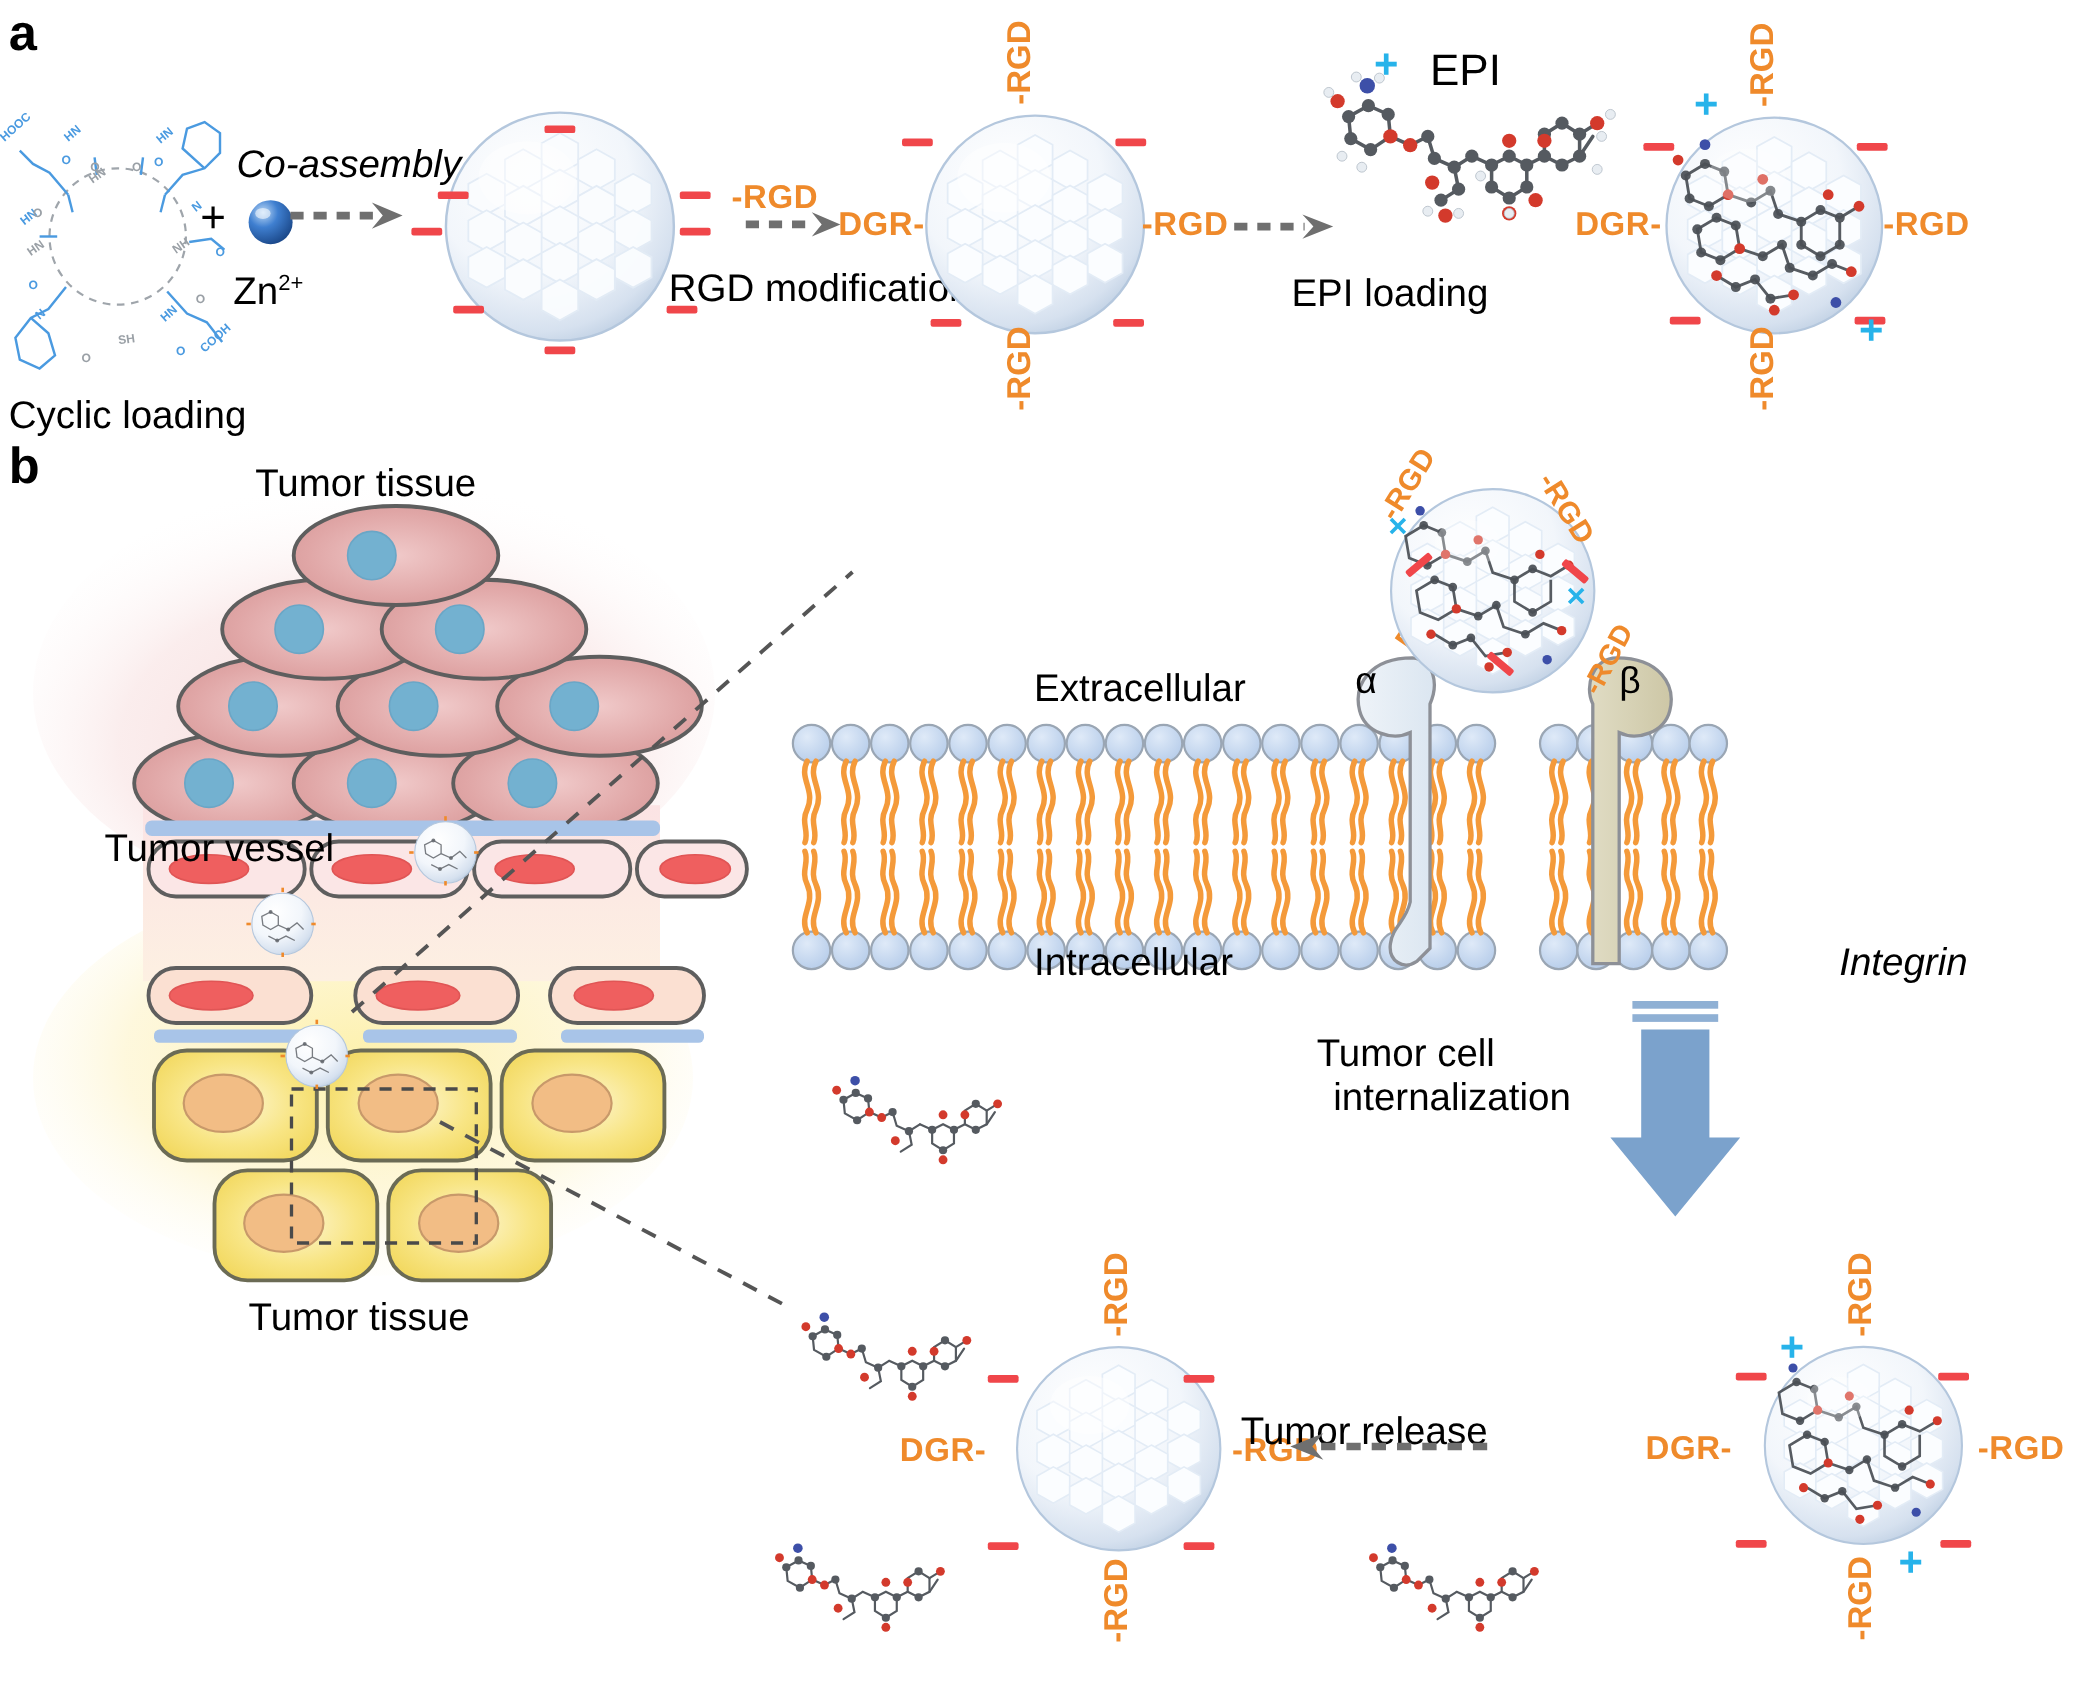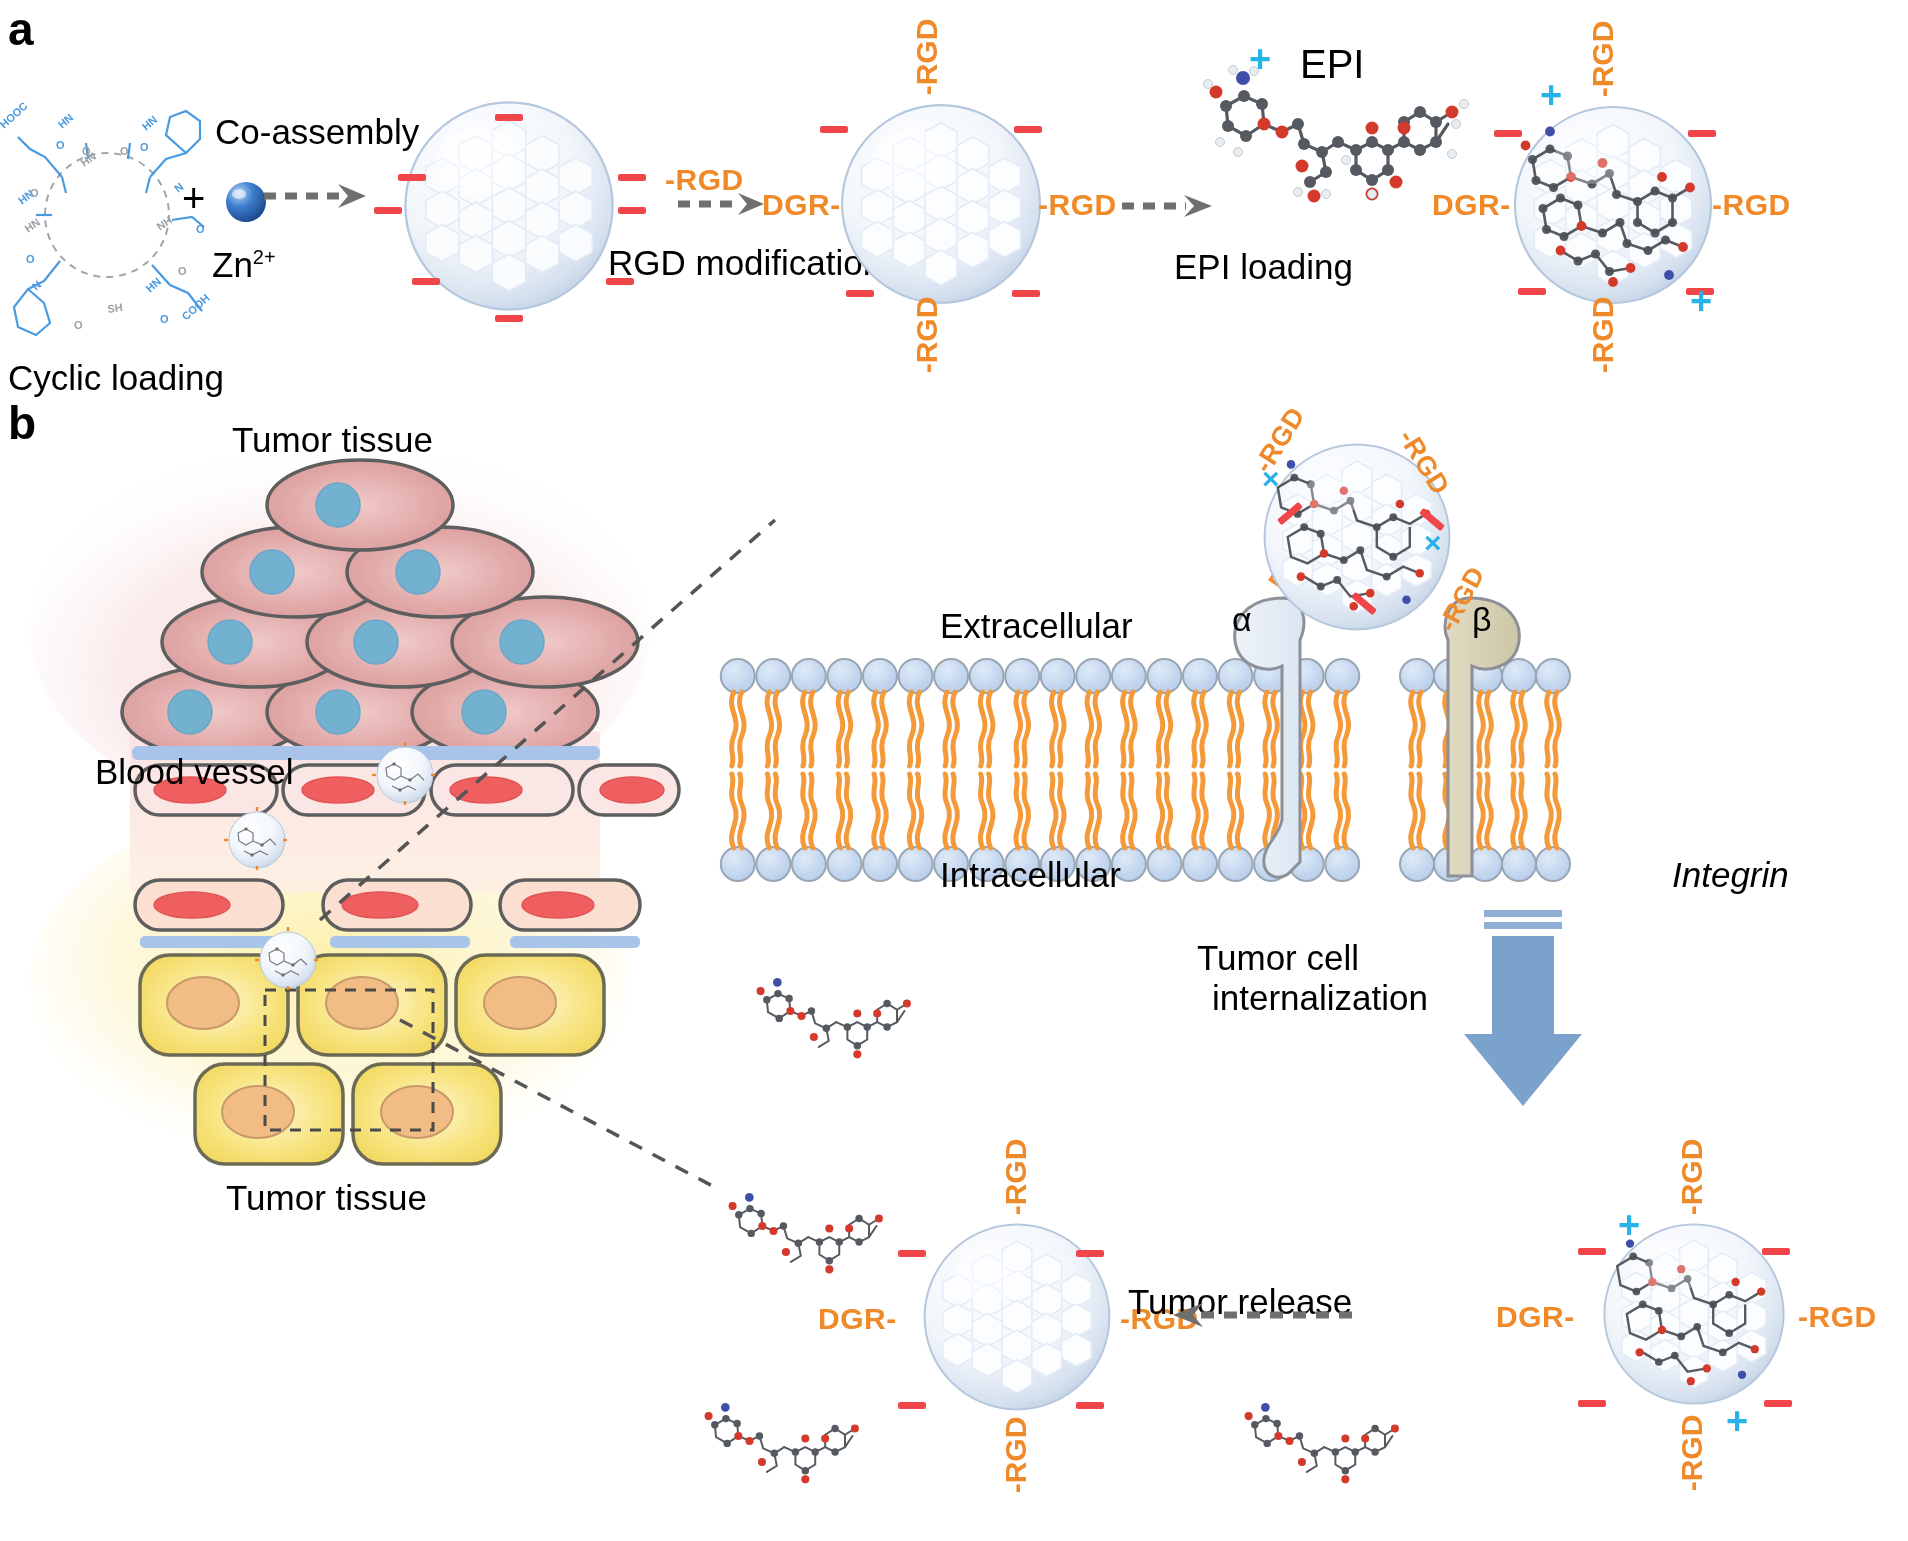--- a/index.html
+++ b/index.html
@@ -130,21 +130,21 @@
 <div class="abs" style="left:222px;top:178px;">
   <svg width="48" height="48" viewBox="0 0 48 48">
       <circle cx="24" cy="24" r="20" fill="url(#znGrad)"></circle>
   <ellipse cx="17" cy="16" rx="7" ry="5" fill="#ffffff" opacity="0.55"></ellipse>
     </svg>
 </div>
 <div class="abs lbl lbl-big" style="left:212px;top:245px;">
   <span>Zn</span><sup style="font-size:20px">2+</sup>
 </div>
 
-<div class="abs lbl lbl-big" style="left:215px;top:112px;">Co-assembly</div>
+<div class="abs lbl lbl-big" style="left:215px;top:130px;font-style:italic;">Co-assembly</div>
 
 <div class="abs" style="left:262px;top:182px;">
 <svg width="108" height="28" viewBox="0 0 108 28">
   <line x1="2" y1="14" x2="78" y2="14" stroke="#6f6f6f" stroke-width="7" stroke-dasharray="12 9"></line>
   <path d="M76 2 L104 14 L76 26 L86 14 Z" fill="#6f6f6f"></path>
 </svg>
 </div>
 
 <div class="abs" style="left:398px;top:95px;">
 <svg width="222" height="222" viewBox="0 0 120 120">
@@ -548,21 +548,21 @@
     <g stroke="#ef8a2b" stroke-width="2.4" stroke-dasharray="4 3">
       <line x1="35" y1="2" x2="35" y2="9"></line>
         <line x1="35" y1="61" x2="35" y2="68"></line>
       <line x1="2" y1="35" x2="9" y2="35"></line>
         <line x1="61" y1="35" x2="68" y2="35"></line>
     </g>
   </svg>
 </div>
 
 <div class="abs lbl lbl-big" style="left:232px;top:420px;">Tumor tissue</div>
-<div class="abs lbl lbl-big" style="left:95px;top:752px;">Blood vessel</div>
+<div class="abs lbl lbl-big" style="left:95px;top:752px;">Tumor vessel</div>
 <div class="abs lbl lbl-big" style="left:226px;top:1178px;">Tumor tissue</div>
 
 <div class="abs" style="left:300px;top:500px;pointer-events:none;">
 <svg width="620" height="740" viewBox="0 0 620 740">
   <g stroke="#555" stroke-width="3.5" stroke-dasharray="14 12" fill="none">
     <line x1="20" y1="420" x2="475" y2="20"></line>
     <line x1="100" y1="520" x2="420" y2="690"></line>
   </g>
 </svg>
 </div>

